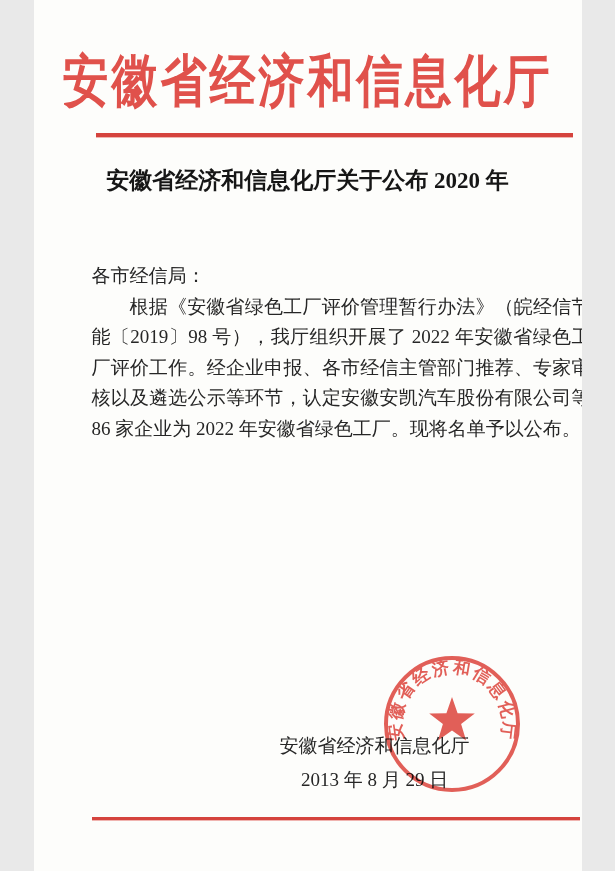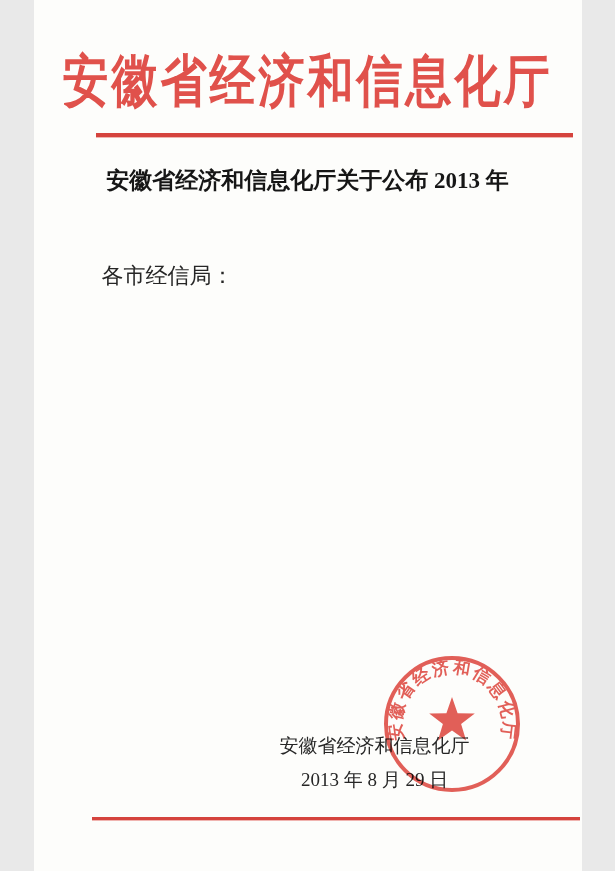--- a/index.html
+++ b/index.html
@@ -20,22 +20,22 @@
   }
   .rule{position:absolute;background:var(--rule-red,#d5433d);}
   .rule-top{top:133px;left:62px;width:477px;height:4px;box-shadow:0 1px 0 rgba(224,90,85,.45);}
   .rule-bottom{top:817px;left:58px;width:488px;height:3px;box-shadow:0 1px 0 rgba(224,90,85,.45);}
   .doc-title{
     position:absolute;top:164px;left:30px;right:30px;
     text-align:center;font-size:23px;font-weight:bold;
     line-height:33px;color:#161616;
   }
   .body-text{
-    position:absolute;top:261px;left:68px;width:499px;
-    font-size:22px;line-height:30.6px;text-align:justify;
+    position:absolute;top:261px;left:58px;width:499px;
+    font-size:19px;line-height:30.6px;text-align:justify;
   }
   .body-text p{margin:0;}
   .para{text-indent:2em;}
   .attachment{margin-top:30px;text-indent:1.4em;}
   .signature{
     position:absolute;top:729px;right:112px;
     text-align:center;font-size:19px;line-height:34px;
   }
   .seal{
     position:absolute;left:341px;top:647px;width:154px;height:154px;
@@ -46,25 +46,26 @@
 </head>
 <body>
 
 <div class="page">
 
   <div class="masthead">安徽省经济和信息化厅</div>
 
   <div class="rule rule-top"></div>
 
   <div class="doc-title">
-    <div>安徽省经济和信息化厅关于公布 2013 年</div>
+    <div>安徽省经济和信息化厅关于公布 2020 年</div>
   </div>
 
   <div class="body-text">
     <p class="salutation">各市经信局：</p>
+    <p class="para">根据《安徽省绿色工厂评价管理暂行办法》（皖经信节能〔2019〕98 号），我厅组织开展了 2022 年安徽省绿色工厂评价工作。经企业申报、各市经信主管部门推荐、专家审核以及遴选公示等环节，认定安徽安凯汽车股份有限公司等 86 家企业为 2022 年安徽省绿色工厂。现将名单予以公布。</p>
   </div>
 
   <div class="signature">
     <div>安徽省经济和信息化厅</div>
     <div>2013 年 8 月 29 日</div>
   </div>
 
   <svg class="seal" viewBox="0 0 154 154">
     <defs>
       <path id="sealArc" d="M 29.1 94.4 A 51 51 0 1 1 124.9 94.4" fill="none"></path>

